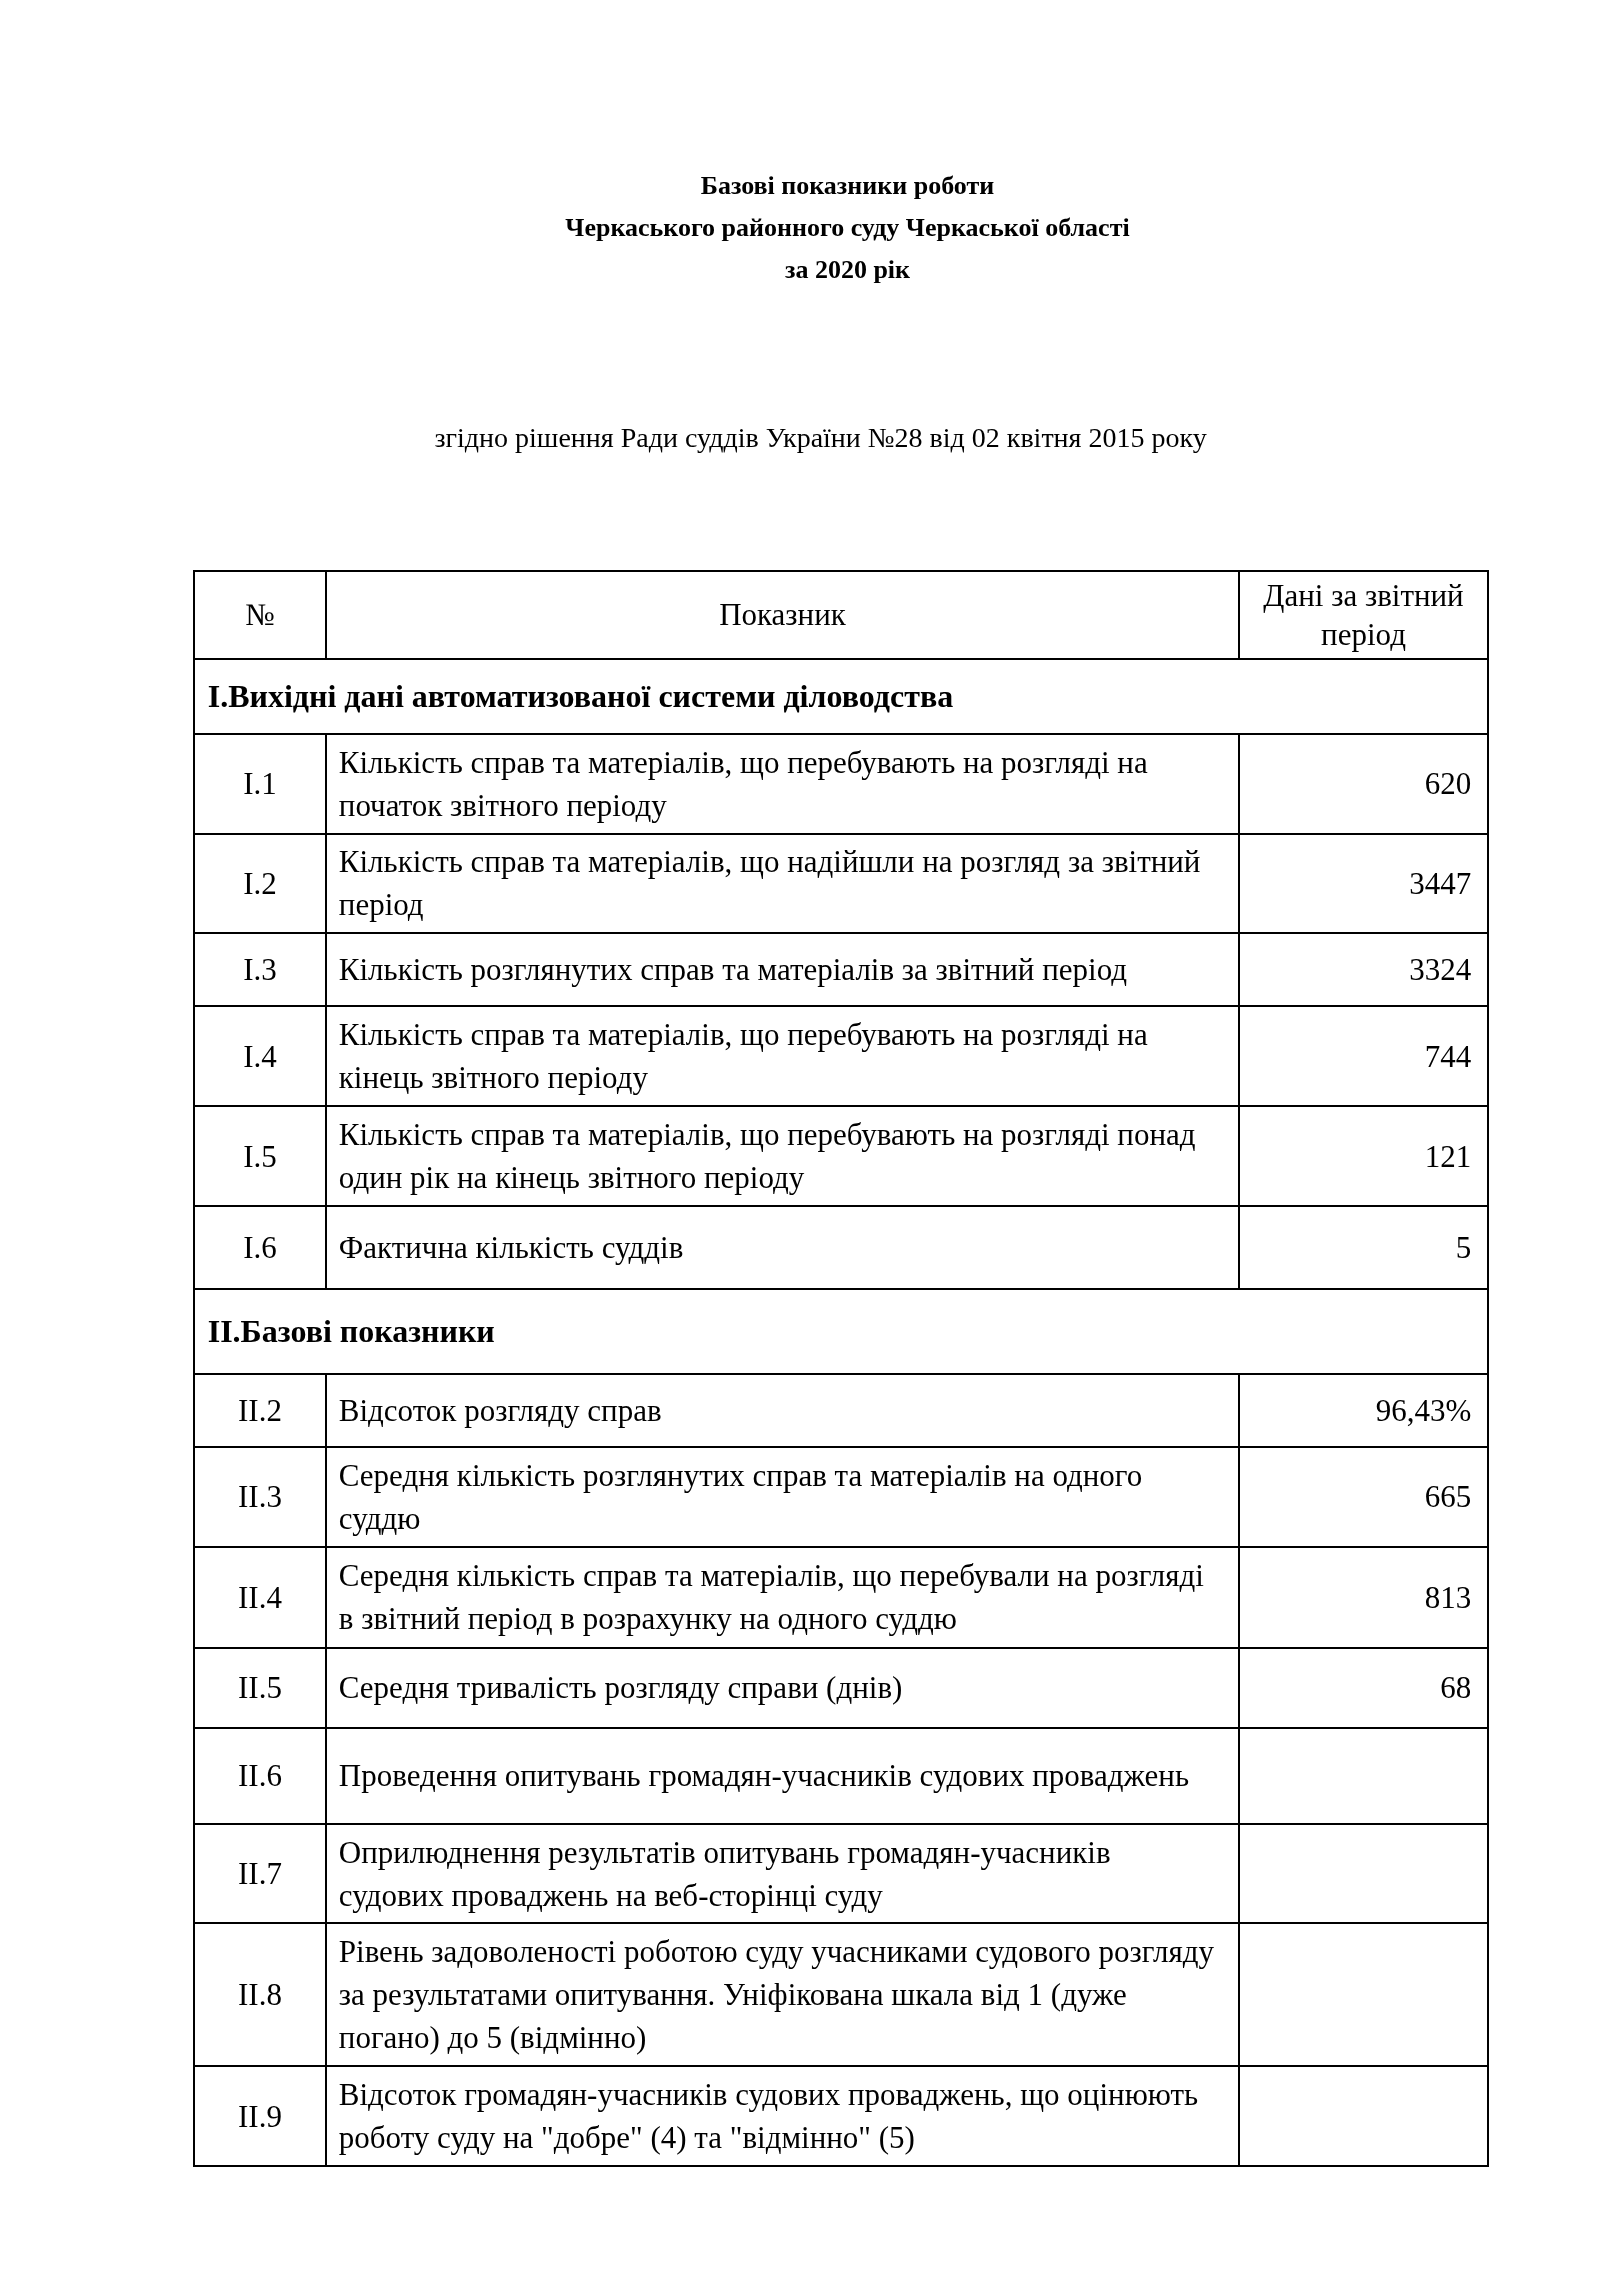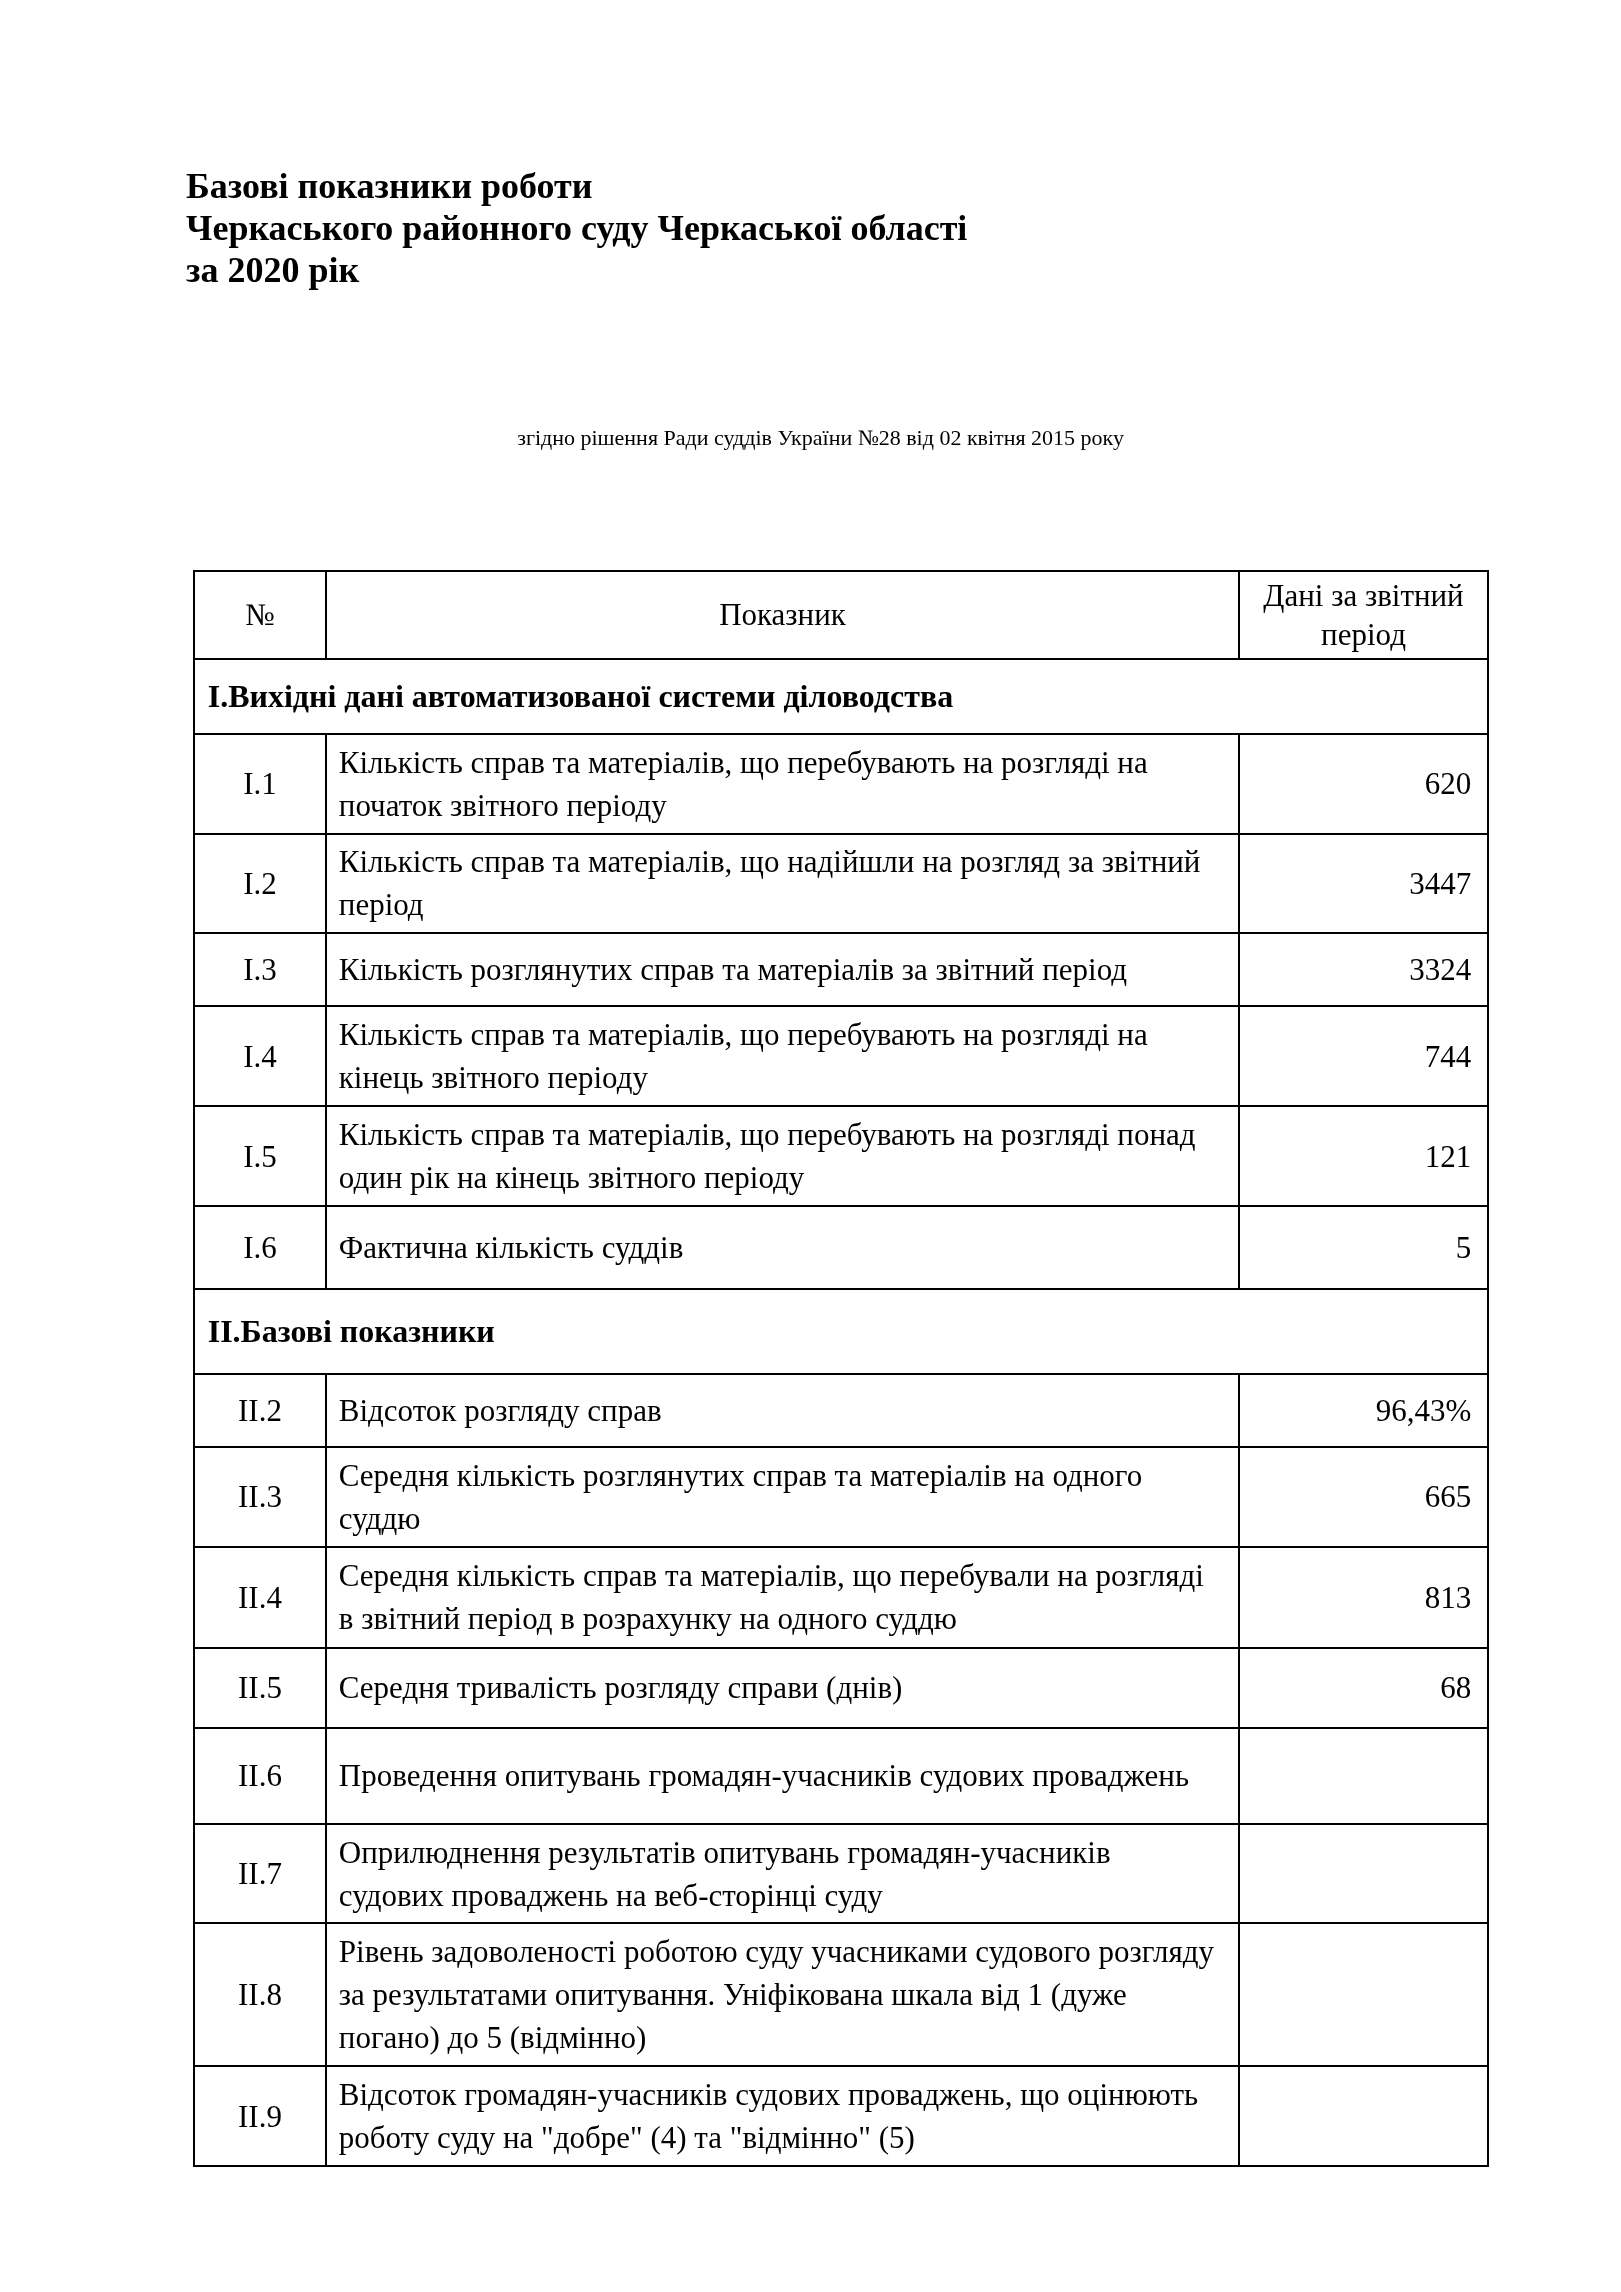--- a/index.html
+++ b/index.html
@@ -8,34 +8,34 @@
     width: 1621px;
     height: 2293px;
     background: #ffffff;
     color: #000000;
     font-family: "Liberation Serif", "DejaVu Serif", serif;
     overflow: hidden;
   }
   .title-block {
     position: absolute;
     top: 165px;
-    left: 186px;
+    left: 200px;
     width: 1295px;
-    text-align: left;
+    text-align: center;
     font-weight: bold;
-    font-size: 36px;
+    font-size: 26px;
     line-height: 42px;
   }
   .subtitle {
     position: absolute;
     top: 418px;
     left: 19.6px;
     width: 1602px;
     text-align: center;
-    font-size: 22px;
+    font-size: 28px;
     line-height: 39px;
   }
   table.doc-table {
     position: absolute;
     top: 570px;
     left: 193px;
     width: 1295px;
     table-layout: fixed;
     border-collapse: collapse;
     font-size: 31px;

